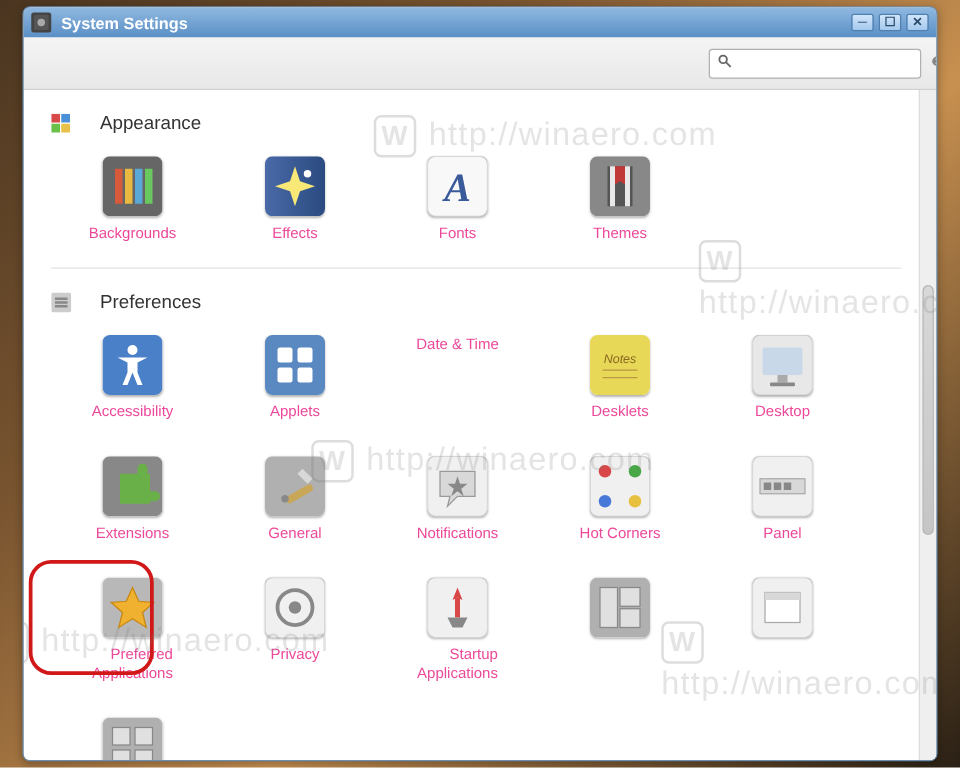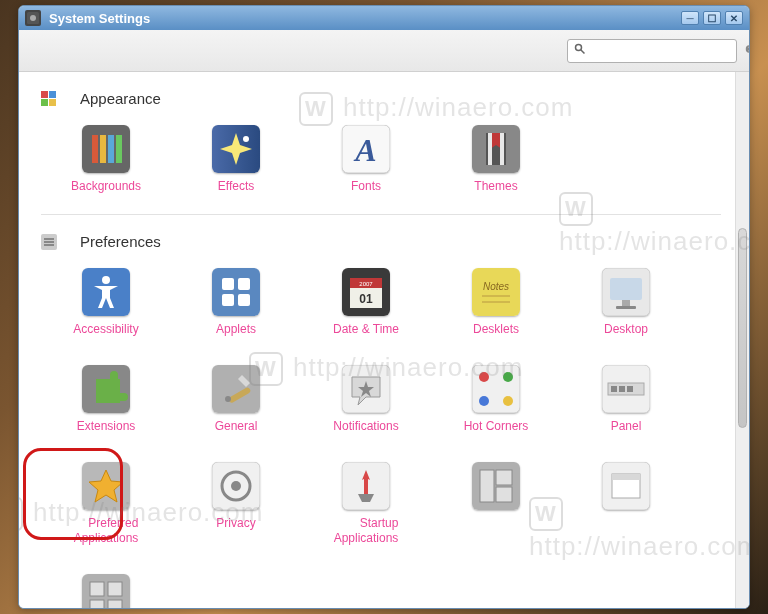--- a/index.html
+++ b/index.html
@@ -335,29 +335,20 @@
                 <rect width="48" height="48" rx="6" fill="#5a88c0"></rect>
                 <rect x="10" y="10" width="12" height="12" fill="#fff" rx="2"></rect>
                 <rect x="26" y="10" width="12" height="12" fill="#fff" rx="2"></rect>
                 <rect x="10" y="26" width="12" height="12" fill="#fff" rx="2"></rect>
                 <rect x="26" y="26" width="12" height="12" fill="#fff" rx="2"></rect>
               </svg>
             </div>
             <div class="label" style="white-space: pre-line;">Applets</div>
           </div>
           <div class="setting-item">
-            <div class="icon-box">
-              <svg viewBox="0 0 48 48">
-                <rect width="48" height="48" rx="6" fill="#3a3a3a"></rect>
-                <rect x="8" y="10" width="32" height="10" fill="#c03838"></rect>
-                <text x="24" y="18" text-anchor="middle" font-size="6" fill="white">2007</text>
-                <rect x="8" y="20" width="32" height="20" fill="#f0f0e8"></rect>
-                <text x="24" y="35" text-anchor="middle" font-size="12" fill="#333" font-weight="bold">01</text>
-              </svg>
-            </div>
             <div class="label" style="white-space: pre-line;">Date &amp; Time</div>
           </div>
           <div class="setting-item">
             <div class="icon-box">
               <svg viewBox="0 0 48 48">
                 <rect width="48" height="48" rx="6" fill="#e8d858"></rect>
                 <text x="24" y="22" text-anchor="middle" font-size="10" font-style="italic" fill="#886820">Notes</text>
                 <line x1="10" y1="28" x2="38" y2="28" stroke="#b89840"></line>
                 <line x1="10" y1="34" x2="38" y2="34" stroke="#b89840"></line>
               </svg>

